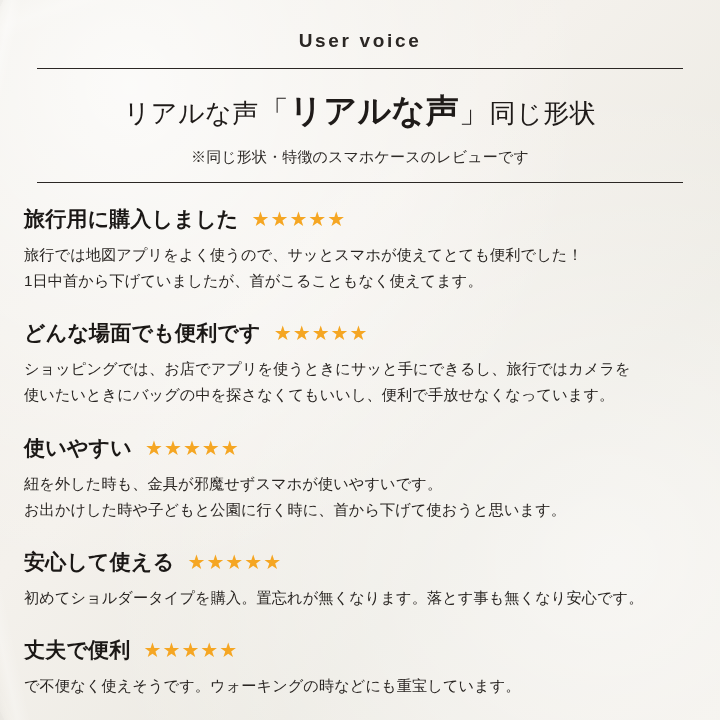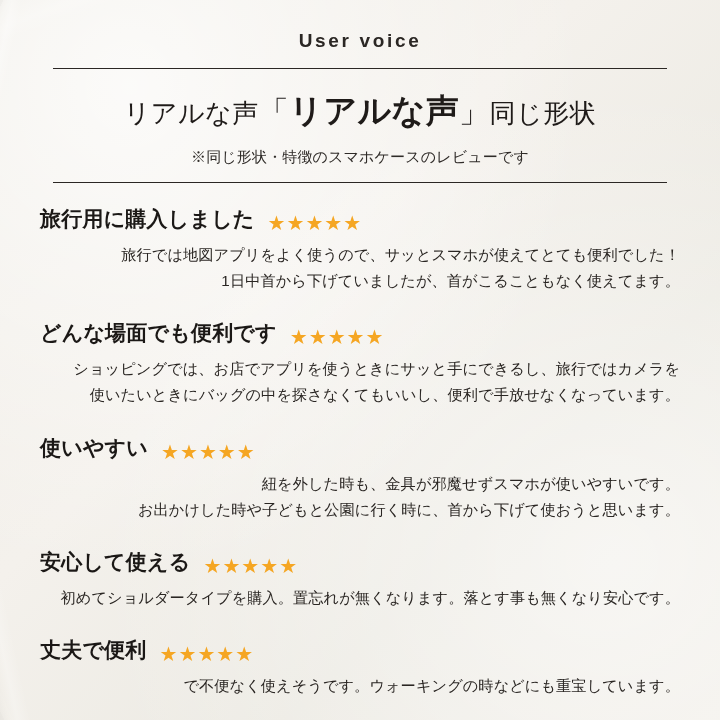--- a/index.html
+++ b/index.html
@@ -20,21 +20,21 @@
     width: 720px;
     height: 720px;
     box-sizing: border-box;
     background:
       radial-gradient(ellipse at 18% 12%, rgba(255,255,255,0.75) 0%, rgba(255,255,255,0) 55%),
       radial-gradient(ellipse at 85% 78%, rgba(255,255,255,0.55) 0%, rgba(255,255,255,0) 60%),
       linear-gradient(102deg, rgba(0,0,0,0.035) 0px, rgba(0,0,0,0) 6px, rgba(255,255,255,0.30) 12px, rgba(0,0,0,0) 22px),
       linear-gradient(78deg, rgba(0,0,0,0.028) 0px, rgba(0,0,0,0) 9px, rgba(255,255,255,0.25) 17px, rgba(0,0,0,0) 30px),
       linear-gradient(160deg, rgba(0,0,0,0.02) 0px, rgba(0,0,0,0) 14px, rgba(255,255,255,0.18) 26px, rgba(0,0,0,0) 40px),
       linear-gradient(135deg, #efece5 0%, #f4f1ec 40%, #eceae3 70%, #f1eee8 100%);
-    padding: 0 40px;
+    padding: 0 24px;
   }
   .page:after {
     content: "";
     position: absolute;
     inset: 0;
     pointer-events: none;
     background:
       linear-gradient(115deg, rgba(0,0,0,0.015) 0 3px, rgba(255,255,255,0.06) 3px 10px, rgba(0,0,0,0) 10px 25px),
       linear-gradient(65deg, rgba(0,0,0,0.012) 0 4px, rgba(255,255,255,0.05) 4px 12px, rgba(0,0,0,0) 12px 29px);
     opacity: .9;
@@ -81,21 +81,21 @@
     color: #2f2b28;
     letter-spacing: .01em;
     padding-bottom: 15px;
   }
 
   
   .reviews { margin-top: 22px; }
   .review { margin-bottom: 25px; }
   .review-head {
     display: flex;
-    align-items: flex-end;
+    align-items: center;
     gap: 13px;
     margin-bottom: 9px;
   }
   .review-title {
     font-size: 21px;
     font-weight: 700;
     color: #1b1816;
     letter-spacing: .01em;
   }
   .stars {
@@ -103,21 +103,21 @@
     font-size: 20px;
     letter-spacing: 1px;
     line-height: 1;
   }
   .review-body {
     font-size: 15.2px;
     line-height: 1.72;
     color: #2a2623;
     letter-spacing: .005em;
   }
-  .review-body div { white-space: nowrap; text-align: right; }
+  .review-body div { white-space: nowrap; }
 </style>
 </head>
 <body>
 
 <div class="page">
   <div class="inner">
 
     <div class="header">
       <div class="eyebrow">User voice</div>
       <hr class="rule">

